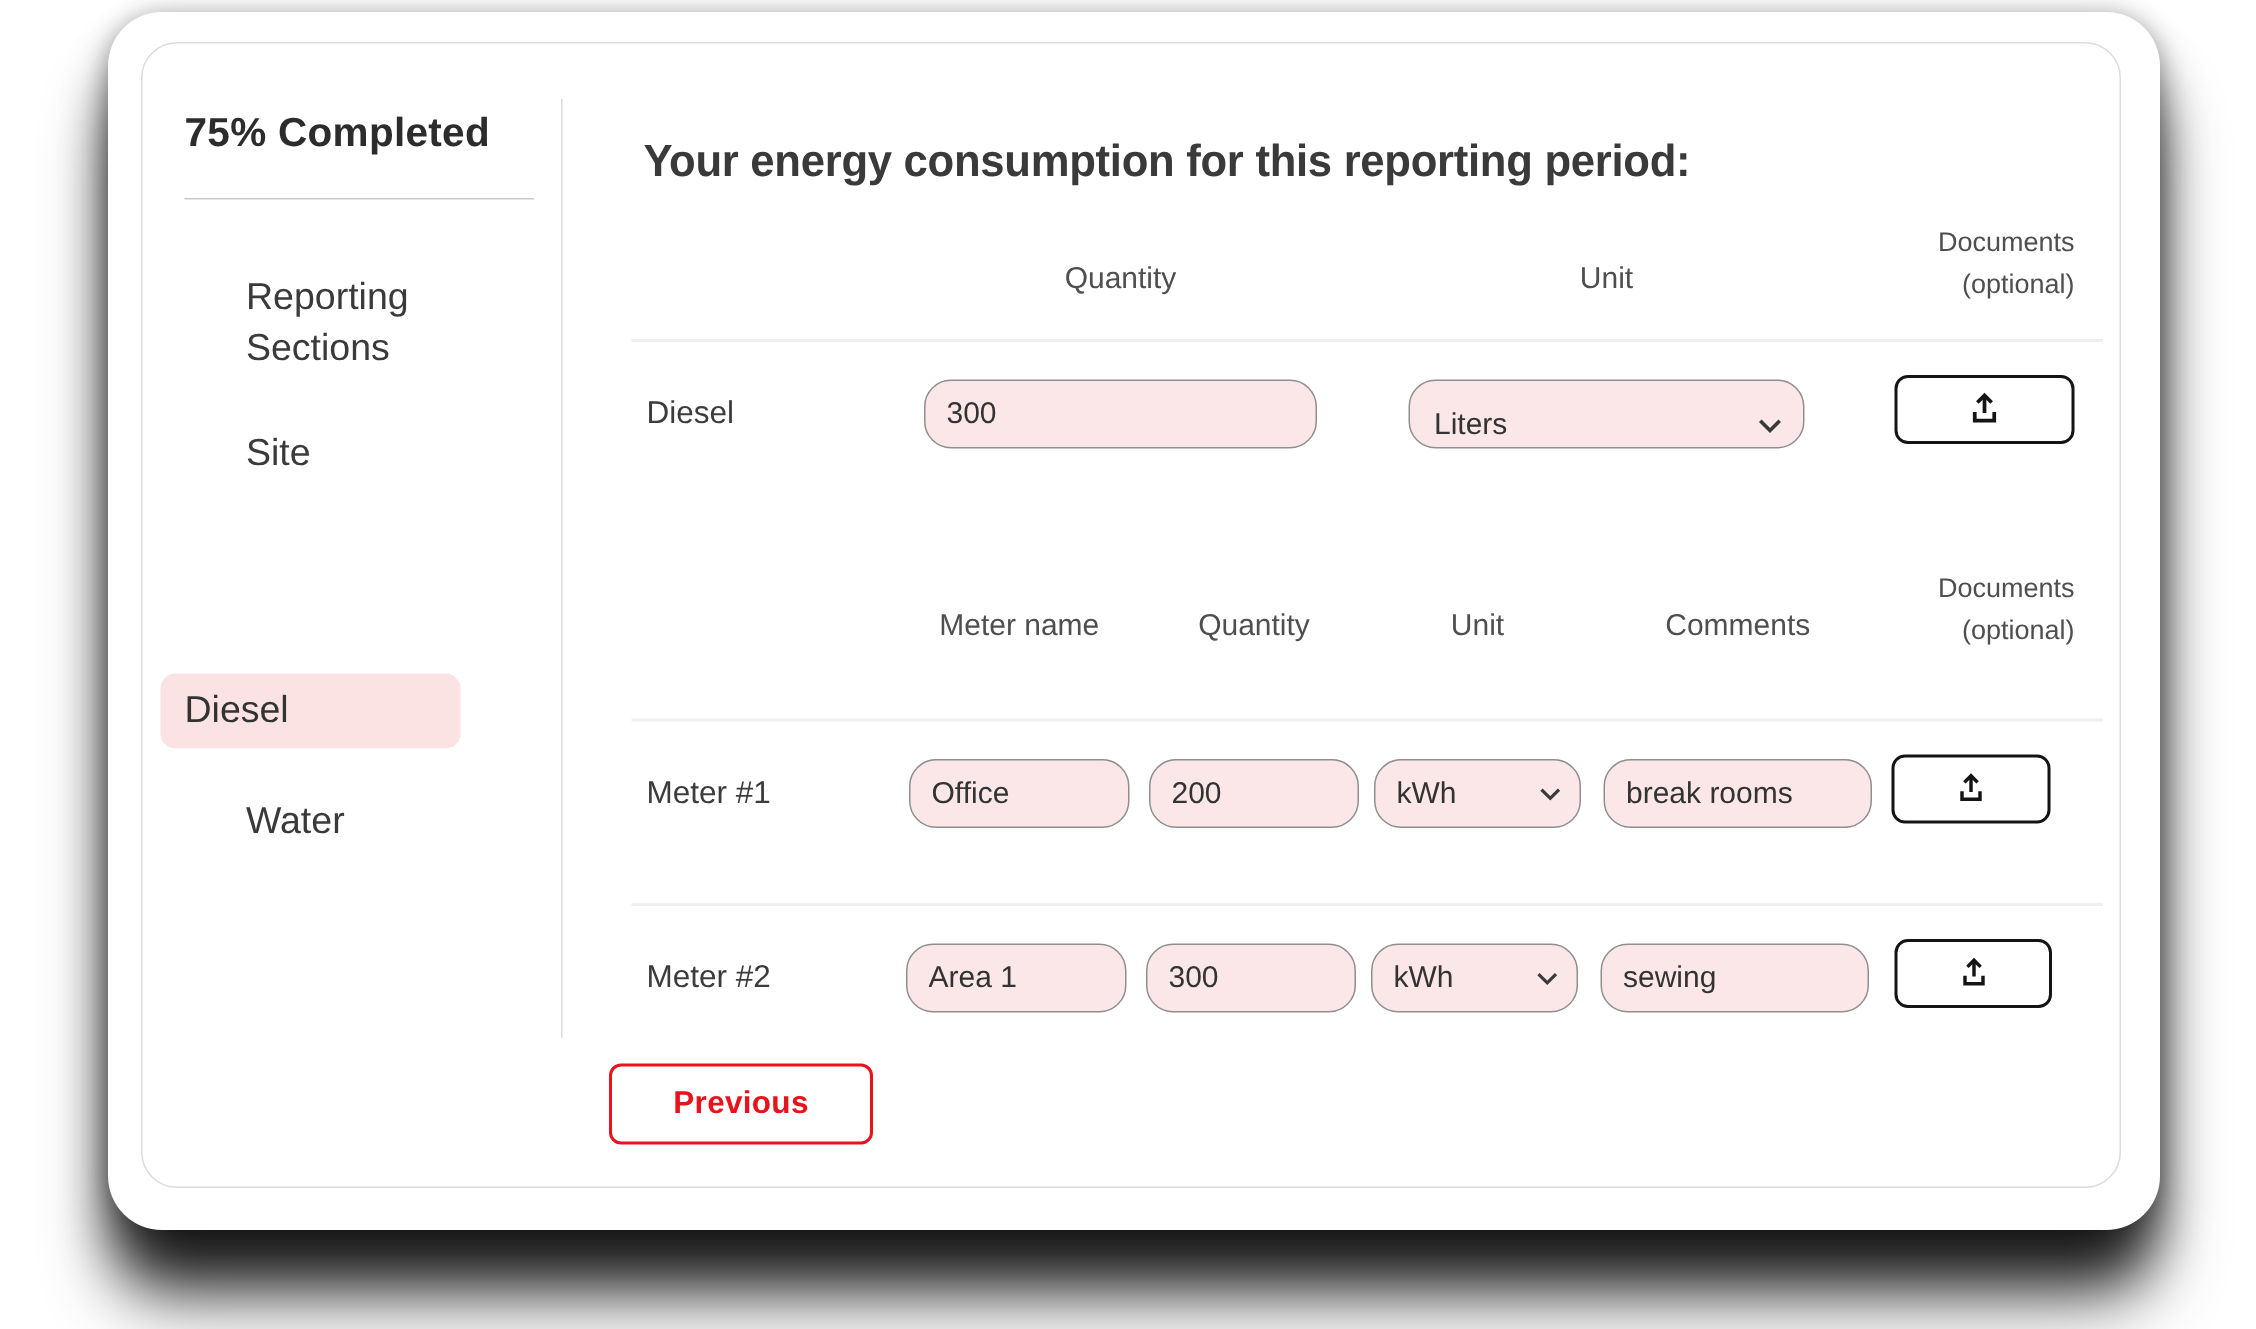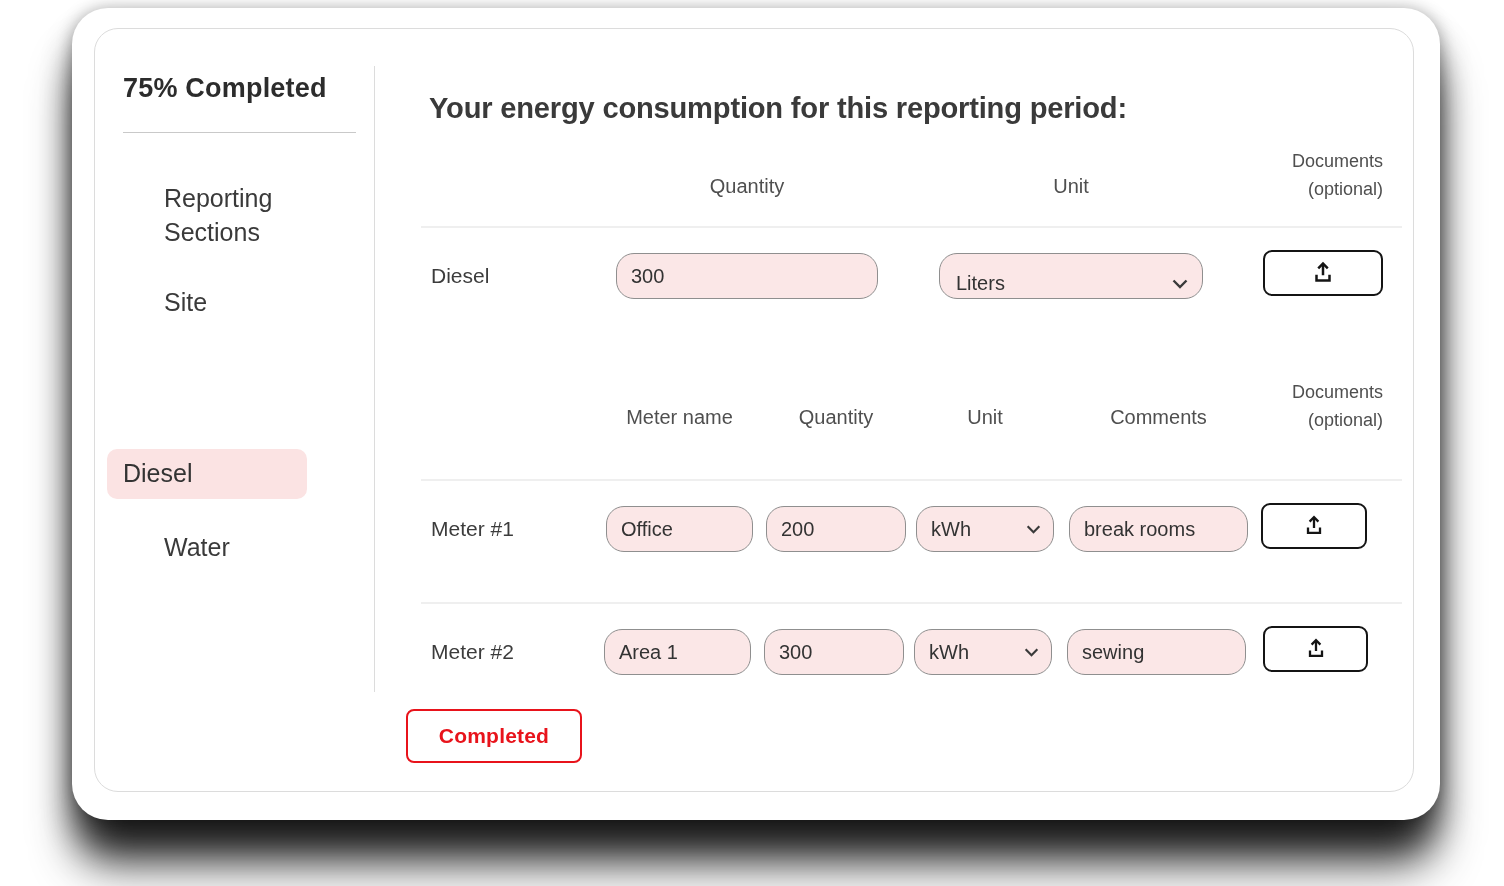--- a/index.html
+++ b/index.html
@@ -198,17 +198,17 @@
       <button class="upload-btn u-btn3">
         <span>
           <svg width="24" height="24" viewBox="0 0 24 24" fill="none" stroke="#141414" stroke-width="2.3" stroke-linejoin="miter">
             <path d="M12 15 V4.8"></path>
             <path d="M7.6 8.6 L12 4.2 L16.4 8.6"></path>
             <path d="M6 14.5 v5.3 h12 v-5.3"></path>
           </svg>
         </span>
       </button>
 
-      <button class="btn btn-previous">Completed</button>
+      <button class="btn btn-previous">Previous</button>
 
     </div>
   </div>
 </div>
 
 </body></html>

